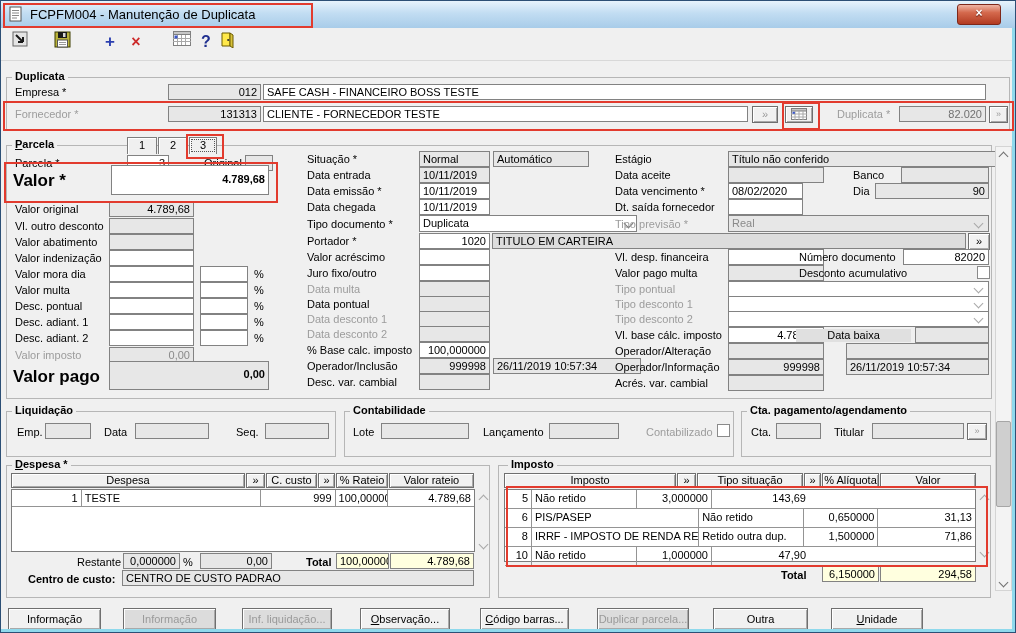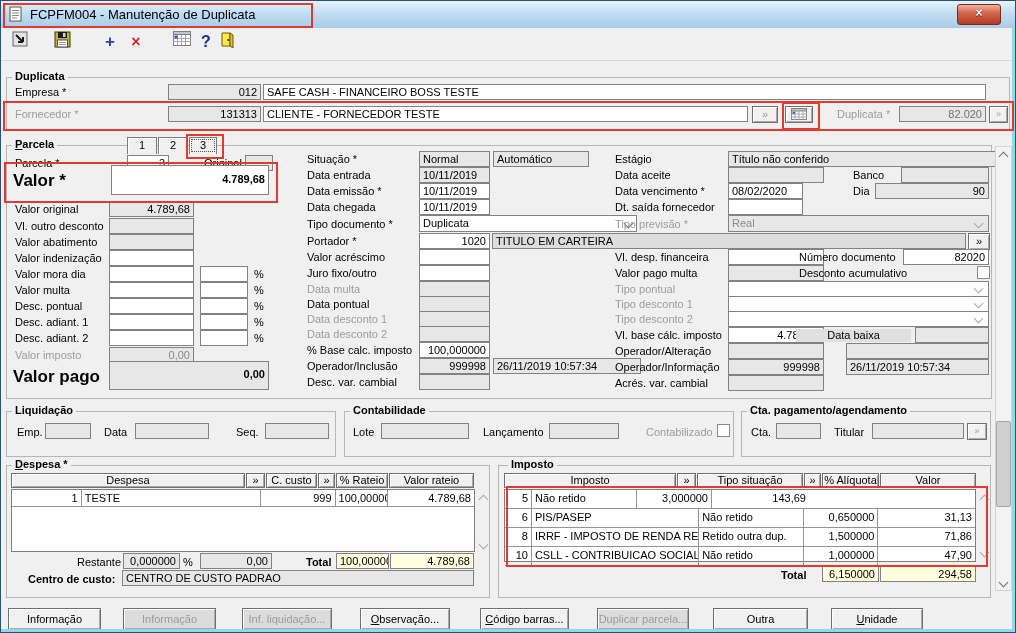--- a/index.html
+++ b/index.html
@@ -348,21 +348,20 @@
     </div>
     <div class="trow" style="height:18px">
       <div class="tc rt" style="width:27px">8</div>
       <div class="tc" style="width:168px">IRRF - IMPOSTO DE RENDA RET</div>
       <div class="tc" style="width:105px">Retido outra dup.</div>
       <div class="tc rt" style="width:75px">1,500000</div>
       <div class="tc rt" style="width:97px">71,86</div>
     </div>
     <div class="trow" style="height:18px">
       <div class="tc rt" style="width:27px">10</div>
-      <div class="tc" style="width:168px">CSLL - CONTRIBUICAO SOCIAL</div>
       <div class="tc" style="width:105px">Não retido</div>
       <div class="tc rt" style="width:75px">1,000000</div>
       <div class="tc rt" style="width:97px">47,90</div>
     </div>
   </div>
   <span class="chev up dim" style="left:980px;top:495px"></span>
   <span class="chev dim" style="left:980px;top:548px"></span>
   <div class="ann" style="left:505px;top:485px;width:478px;height:77px"></div>
   <div class="lbl b" style="left:780px;top:568px">Total</div>
   <div class="fld yel rt" style="left:821px;top:565px;width:57px">6,150000</div>

